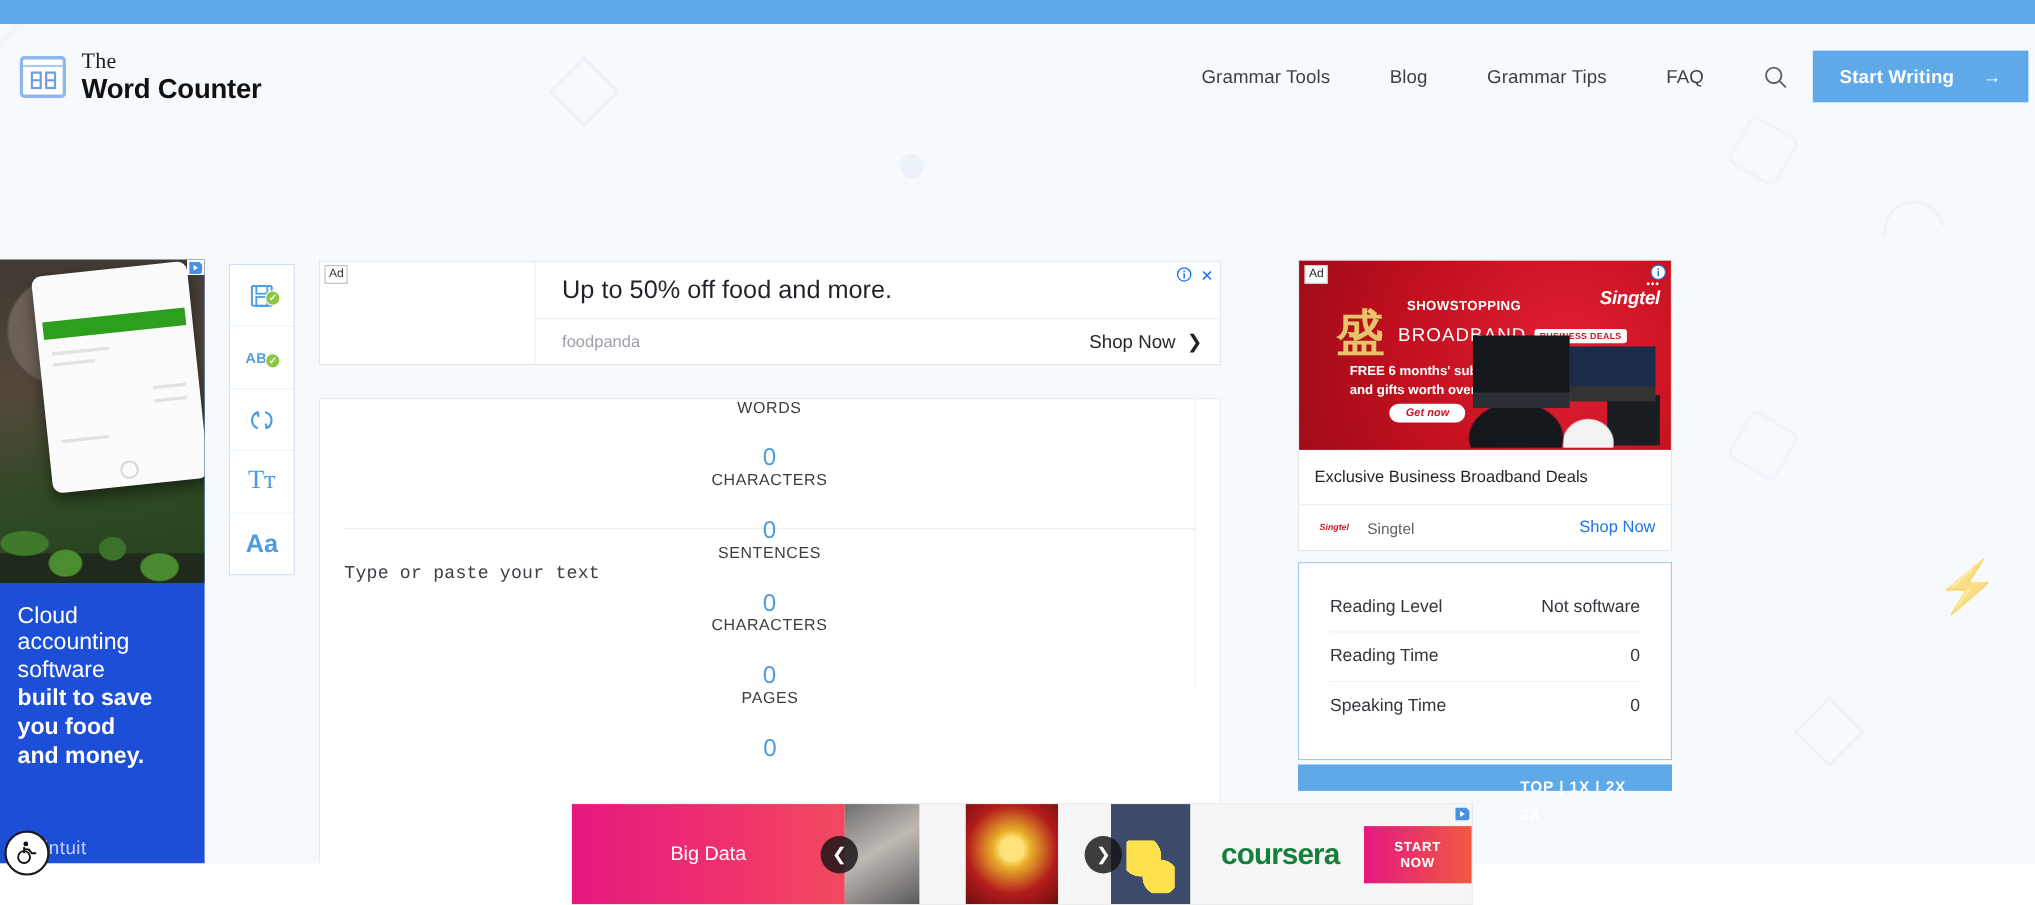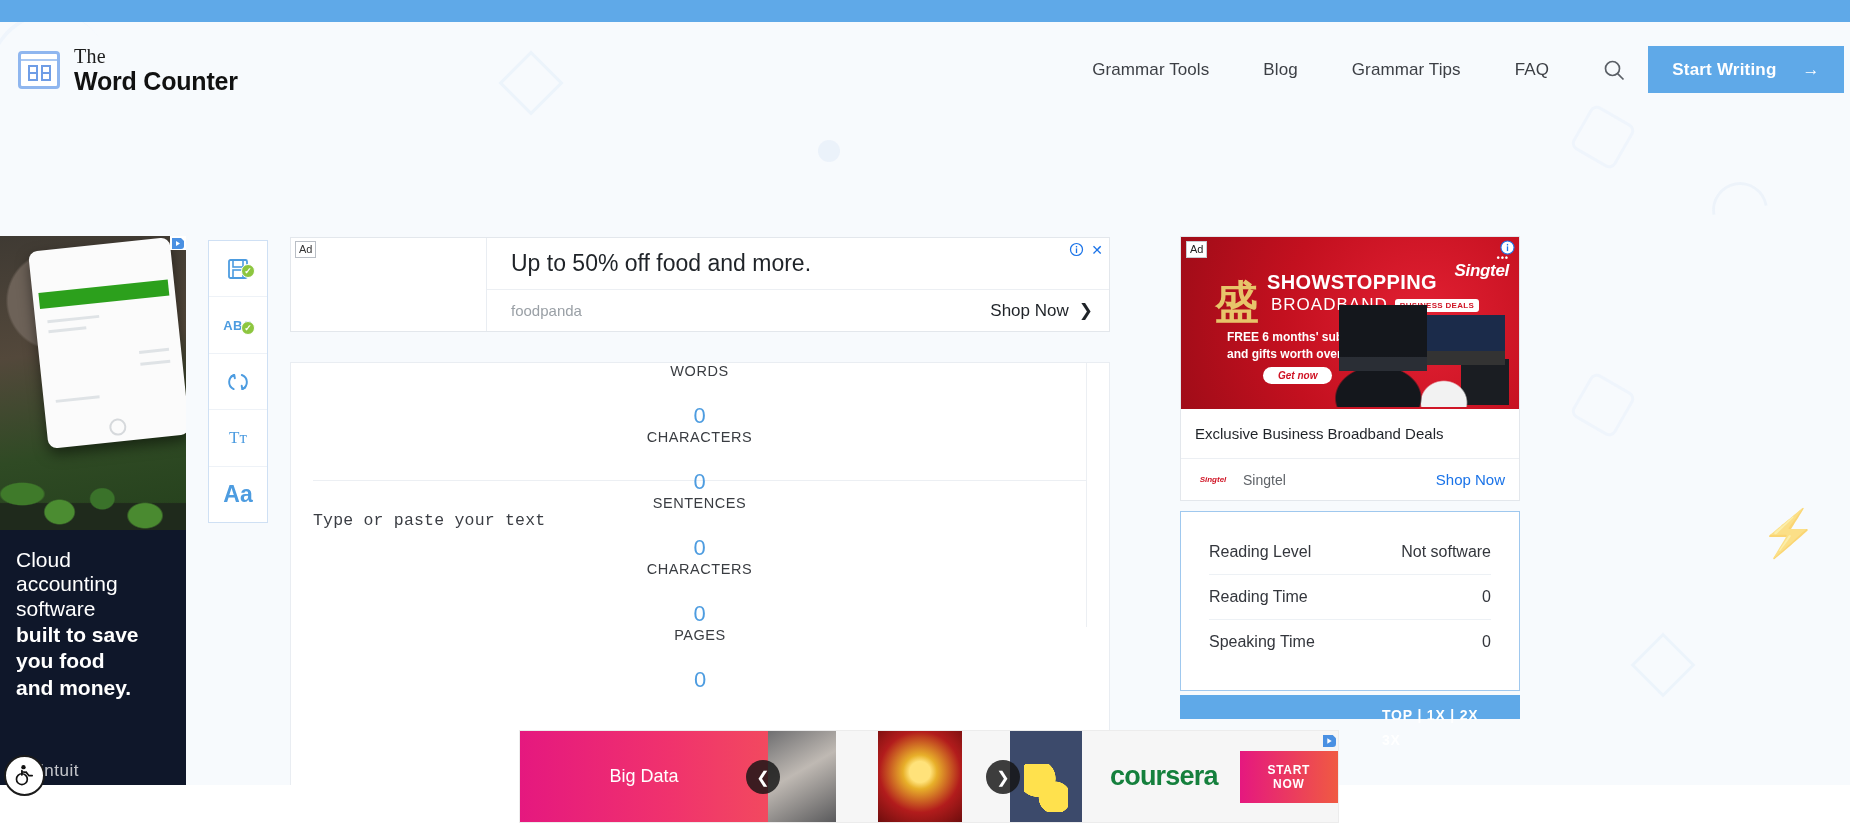--- a/index.html
+++ b/index.html
@@ -104,21 +104,21 @@
     font-size: 17px; font-weight: 700;
     border: 0; cursor: pointer; margin-right: 6px;
     letter-spacing: .2px;
   }
 
   
   .left-ad {
     position: absolute; left: 0; top: 236px;
     width: 186px; height: 549px;
     z-index: 15; overflow: hidden;
-    background: #0f172a;
+    background: #1d4ed8;
   }
   .left-ad-img {
     width: 186px; height: 294px;
     background:
       radial-gradient(circle at 30% 22%, #6d6258 0 18%, transparent 19%),
       linear-gradient(170deg,#3f3a33 0%,#53483b 38%,#2f4a24 70%,#24401c 100%);
     position: relative; overflow: hidden;
   }
   .tablet {
     position: absolute; right: 6px; top: 8px;
@@ -209,21 +209,21 @@
     position: relative;
   }
   .tool:last-child { border-bottom: 0; }
   .tool-badge {
     position: absolute; width: 14px; height: 14px; border-radius: 50%;
     background: #8dc63f; border: 1px solid #fff;
     display: flex; align-items: center; justify-content: center;
     color: #fff; font-size: 9px; font-weight: 700;
     right: 12px; bottom: 18px;
   }
-  .tool-tt { color: #4d9ce0; font-family: "Liberation Serif", serif; font-size: 17px; }
+  .tool-tt { color: #4d9ce0; font-family: "Liberation Serif", serif; font-size: 24px; }
   .tool-aa { color: #4d9ce0; font-size: 23px; font-weight: 700; }
 
   
   .top-ad {
     position: absolute; left: 290px; top: 237px;
     width: 820px; height: 95px;
     background: #fff; border: 1px solid #e3e7ec;
     z-index: 11; display: flex;
   }
   .top-ad-left {
@@ -281,22 +281,22 @@
     position: absolute; right: 10px; top: 16px;
     color: #fff; font-size: 17px; font-weight: 700; font-style: italic;
     letter-spacing: -.3px;
   }
   .sg-logo .dots { letter-spacing: 1px; display: block; font-size: 9px; text-align: right; margin-bottom: -2px;}
   .sg-cn {
     position: absolute; left: 34px; top: 36px;
     font-size: 44px; color: #e7c46a; font-weight: 700;
   }
   .sg-head1 {
-    position: absolute; left: 86px; top: 34px;
-    color: #fff; font-size: 20px; font-weight: 700; letter-spacing: .4px;
+    position: absolute; left: 98px; top: 34px;
+    color: #fff; font-size: 12px; font-weight: 700; letter-spacing: .4px;
   }
   .sg-head2 {
     position: absolute; left: 90px; top: 58px;
     color: #fff; font-size: 17px; letter-spacing: 1px;
     display: flex; align-items: center; gap: 7px;
   }
   .sg-pill {
     background: #fff; color: #d01425; font-size: 8px; font-weight: 700;
     padding: 2px 5px; border-radius: 3px; letter-spacing: .3px;
   }

